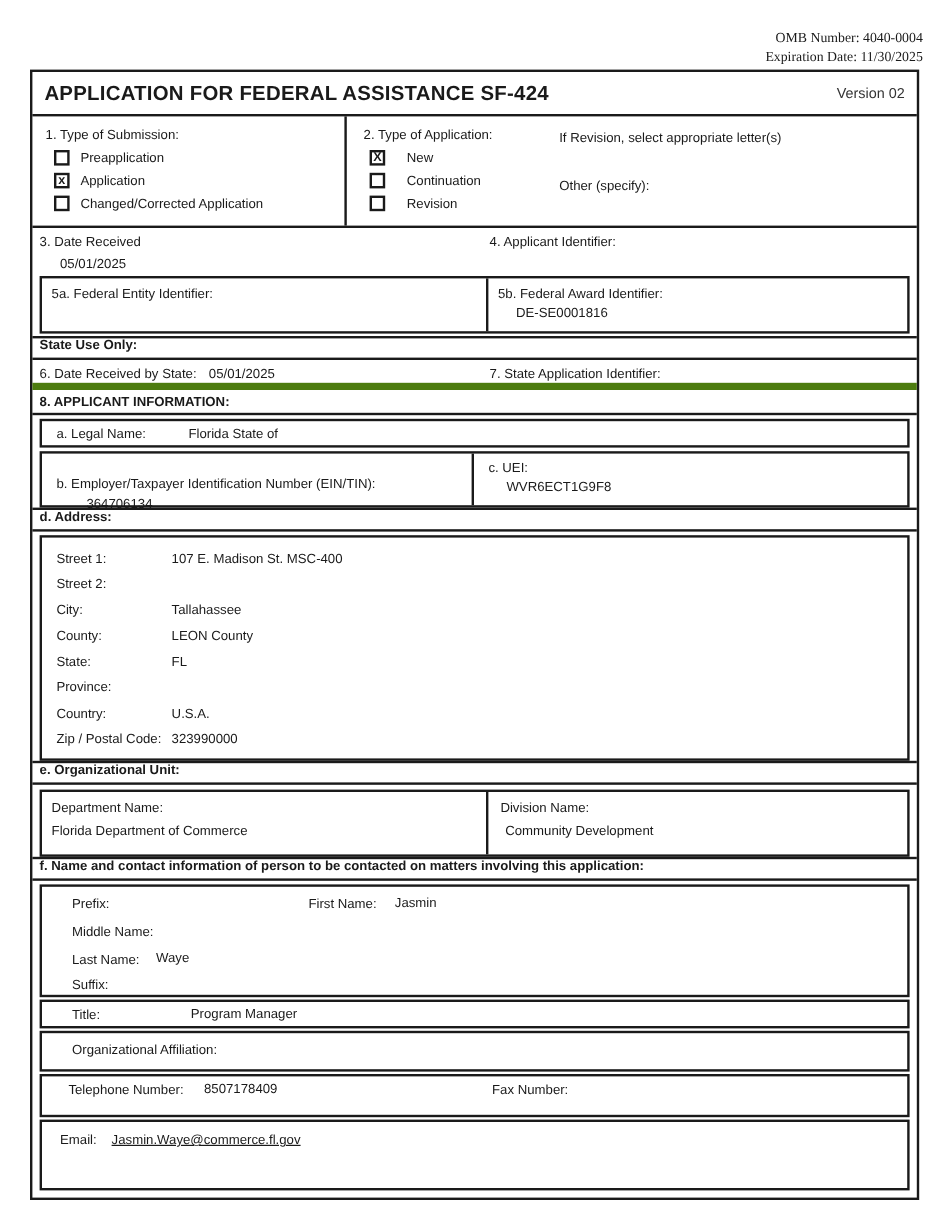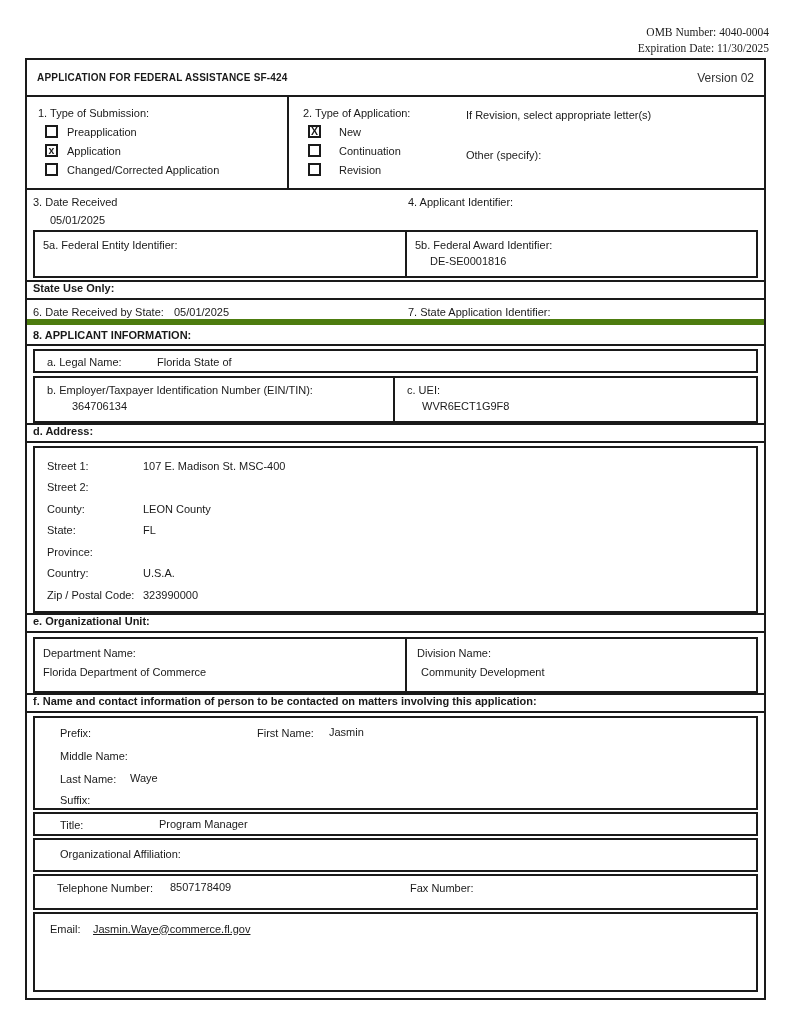--- a/index.html
+++ b/index.html
@@ -23,21 +23,21 @@
     width: 741px; height: 942px;
     border: 2px solid #1a1a1a;
     display: flex; flex-direction: column;
   }
   .hdr {
     height: 37px; flex: none;
     border-bottom: 2px solid #1a1a1a;
     display: flex; align-items: center; justify-content: space-between;
     padding: 0 10px;
   }
-  .hdr .title { font-weight: bold; font-size: 10px; letter-spacing: 0.2px; }
+  .hdr .title { font-weight: bold; font-size: 17px; letter-spacing: 0.2px; }
   .hdr .ver { font-size: 12px; color: #333; }
 
   .r12 { height: 93px; flex: none; border-bottom: 2px solid #1a1a1a; display: flex; }
   .c1 { width: 262px; flex: none; border-right: 2px solid #1a1a1a; padding: 10px 0 0 11px; }
   .c2 { flex: 1; padding: 10px 0 0 14px; position: relative; }
   .q { margin-bottom: 1px; }
   .cbrow { display: flex; align-items: center; margin-top: 6px; }
   .c1 .cbrow { margin-left: 7px; }
   .c2 .cbrow { margin-left: 5px; }
   .cb {
@@ -65,21 +65,21 @@
     border-top: 2px solid #1a1a1a; border-bottom: 2px solid #1a1a1a;
     display: flex; 
     font-weight: bold; padding-left: 6px;
   }
   .r67 { height: 25px; flex: none; border-bottom: 6px solid #4d7c0f; position: relative; }
   .r8  { height: 21px; flex: none; border-bottom: 2px solid #1a1a1a;
          display: flex; align-items: center; font-weight: bold; padding-left: 6px; text-align: right; }
 
   .legal { margin-top: 3px; height: 24px; position: relative; }
   .bc { margin-top: 3px; height: 47px; display: flex; }
-  .bc .half-l { width: 360px; flex: none; border-right: 2px solid #1a1a1a; padding: 6px 6px 0 12px; }
+  .bc .half-l { width: 360px; flex: none; border-right: 2px solid #1a1a1a; padding: 20px 6px 0 12px; }
   .bc .half-r { flex: 1; padding: 6px 0 0 12px; }
   .bc .half-l .subval { margin-left: 25px; }
   .bc .half-r .subval { margin-left: 15px; }
 
   .addr { margin-top: 3px; padding: 7px 0 5px; }
   .arow { height: 21.5px; display: flex; align-items: center; }
   .arow .al { margin-left: 12px; width: 96px; flex: none; }
 
   .org { margin-top: 4px; height: 56px; display: flex; }
   .org .half-l { width: 372px; flex: none; border-right: 2px solid #1a1a1a; padding: 8px 0 0 8px; }
@@ -211,20 +211,24 @@
   <div class="inset addr">
     <div class="arow">
       <span class="al">Street 1:</span>
       <span>107 E. Madison St. MSC-400</span>
     </div>
     <div class="arow">
       <span class="al">Street 2:</span>
       <span></span>
     </div>
     <div class="arow">
+      <span class="al">City:</span>
+      <span>Tallahassee</span>
+    </div>
+    <div class="arow">
       <span class="al">County:</span>
       <span>LEON County</span>
     </div>
     <div class="arow">
       <span class="al">State:</span>
       <span>FL</span>
     </div>
     <div class="arow">
       <span class="al">Province:</span>
       <span></span>

